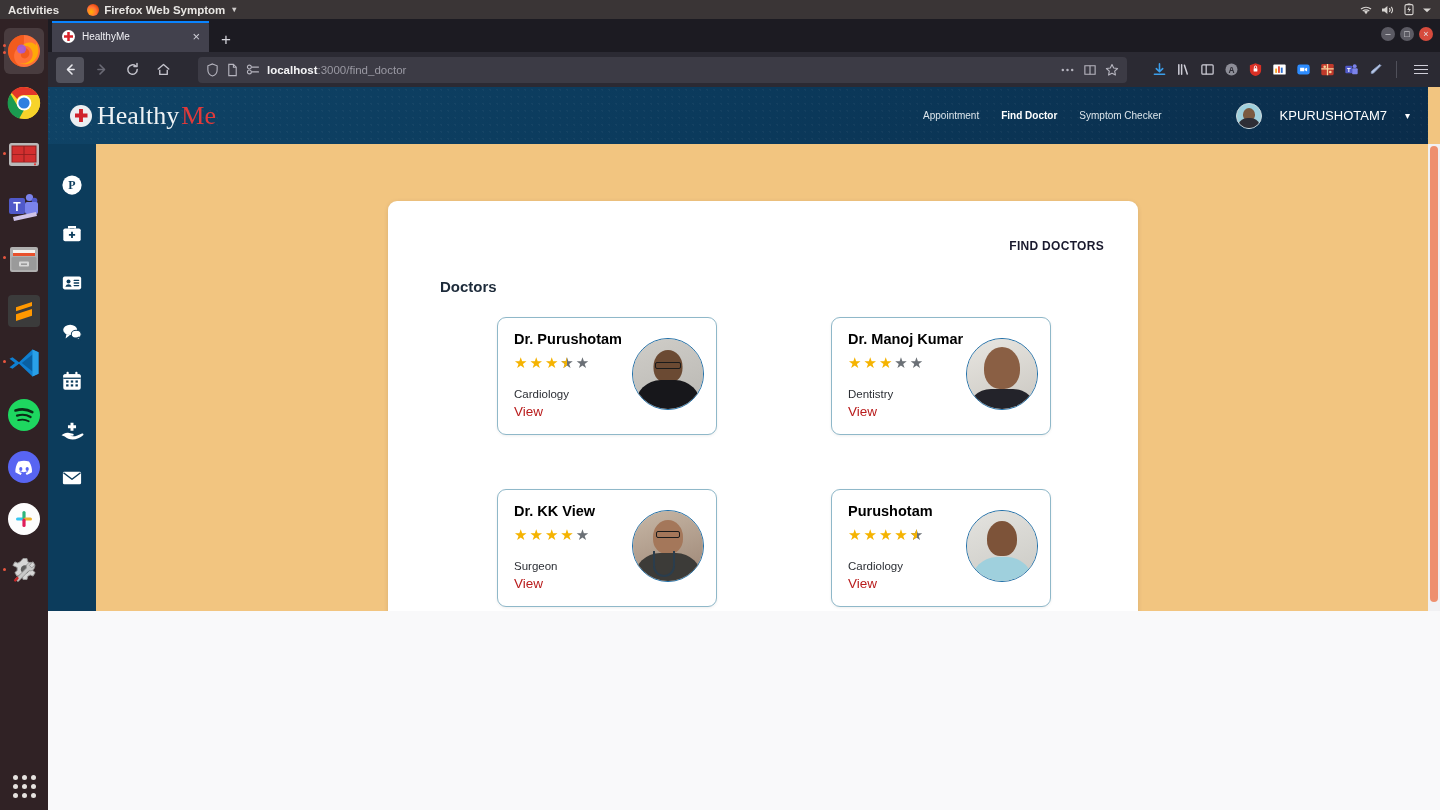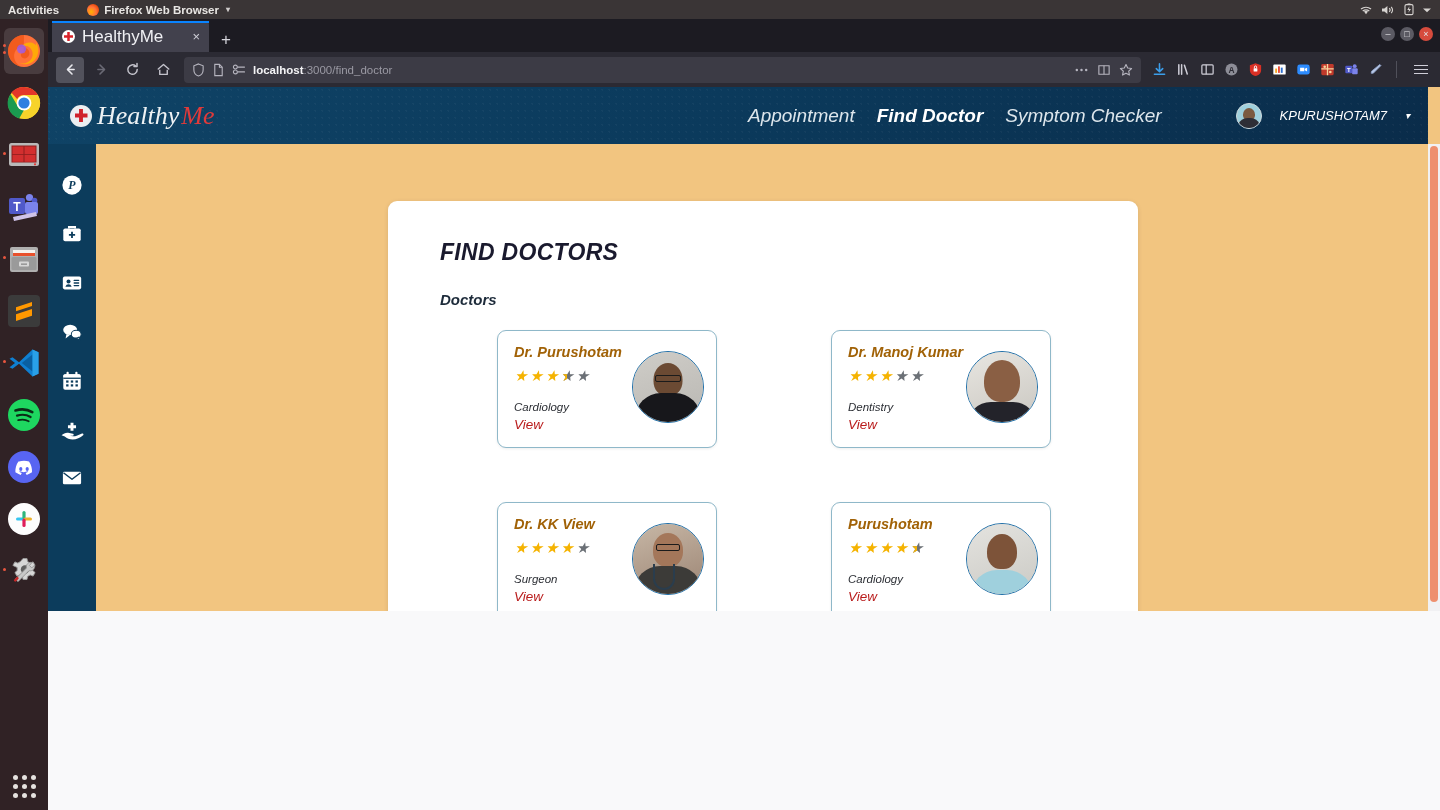--- a/index.html
+++ b/index.html
@@ -89,21 +89,21 @@
   .tab-fav {
     width: 13px; height: 13px; border-radius: 50%; background: #fff;
     display: flex; align-items: center; justify-content: center; flex: none;
   }
   .tab-fav::after {
     content: ""; width: 9px; height: 9px; flex: none;
     background: #d9222a;
     clip-path: polygon(36% 0,64% 0,64% 36%,100% 36%,100% 64%,64% 64%,64% 100%,36% 100%,36% 64%,0 64%,0 36%,36% 36%);
   }
   .tab-title {
-    flex: 1; font-size: 17px; color: #f0f0f4; white-space: nowrap; overflow: hidden;
+    flex: 1; font-size: 10px; color: #f0f0f4; white-space: nowrap; overflow: hidden;
   }
   .tab-x { font-size: 13px; color: #cfcfd8; line-height: 1; padding: 0 2px; }
   .newtab { font-size: 17px; color: #d5d5dc; padding: 0 10px 4px 12px; line-height: 1; }
   #winbtns {
     position: absolute; right: 7px; top: 8px; display: flex; gap: 5px; align-items: center;
   }
   #winbtns span {
     width: 14px; height: 14px; border-radius: 50%; background: #5b5a63;
     display: flex; align-items: center; justify-content: center;
     font-size: 9px; color: #e3e3e6; line-height: 1;
@@ -116,35 +116,35 @@
     padding: 0 8px; gap: 3px;
   }
   .navbtn {
     width: 28px; height: 26px; display: flex; align-items: center; justify-content: center;
     border-radius: 4px; color: #c3c2cb;
   }
   .navbtn.back { background: #52525c; color: #e9e9ed; }
   .navbtn.fwd { color: #6a6a75; }
   #urlbar {
     flex: 1; height: 26px; background: #3c3b45; border-radius: 4px;
-    display: flex; align-items: center; padding: 0 8px; gap: 7px; margin: 0 4px;
+    display: flex; align-items: center; padding: 0 8px; gap: 7px; margin: 0 18px;
     min-width: 0;
   }
   .url-text { font-size: 11.5px; color: #9a99a3; white-space: nowrap; }
   .url-text b { color: #f4f4f6; font-weight: bold; }
   .url-right { margin-left: auto; display: flex; align-items: center; gap: 8px; }
   #toolbar-icons { display: flex; align-items: center; gap: 9px; padding-left: 4px; }
   .tbi { width: 15px; height: 15px; display: block; }
   .tb-div { width: 1px; height: 17px; background: #50505a; margin: 0 4px; }
   .hamburger { display: flex; flex-direction: column; gap: 2.5px; padding: 0 4px; }
   .hamburger i { width: 14px; height: 1.6px; background: #cfced8; display: block; }
 
   
   #viewport {
-    position: relative; height: 524px; background: #f2c580; overflow: hidden; font-style: italic;
+    position: relative; height: 524px; background: #f2c580; overflow: hidden;
   }
   #appheader {
     height: 57px; background: #0d3c5e;
     background-image:
       radial-gradient(circle at 18% 40%, rgba(255,255,255,0.035) 0 1px, transparent 1px),
       linear-gradient(125deg, #0f4366 0%, #0b3a5c 48%, #0a2c4a 100%);
     background-size: 7px 7px, 100% 100%;
     display: flex; align-items: center; padding: 0 18px 0 22px;
     margin-right: 12px;
   }
@@ -156,21 +156,21 @@
   #logo-badge::after {
     content: ""; width: 13px; height: 13px; background: #d0232b;
     clip-path: polygon(35% 0,65% 0,65% 35%,100% 35%,100% 65%,65% 65%,65% 100%,35% 100%,35% 65%,0 65%,0 35%,35% 35%);
   }
   .logo-a, .logo-b {
     font-family: "Liberation Serif", serif; font-size: 26px; line-height: 1;
   }
   .logo-a { color: #eef2f4; }
   .logo-b { color: #e03a3a; text-align: center; }
   #appnav { margin-left: auto; display: flex; align-items: center; gap: 22px; }
-  .navlink { font-size: 19px; color: #dde6ec; white-space: nowrap; }
+  .navlink { font-size: 10px; color: #dde6ec; white-space: nowrap; }
   .navlink.active { font-weight: bold; color: #ffffff; }
   #user {
     display: flex; align-items: center; gap: 18px; margin-left: 52px;
   }
   #user-avatar {
     width: 26px; height: 26px; border-radius: 50%; overflow: hidden;
     background: #9fd0dd; flex: none; position: relative; border: 1px solid #cfd8dc;
   }
   #user-avatar .face {
     position: absolute; left: 50%; top: 4px; transform: translateX(-50%);
@@ -184,21 +184,21 @@
   #user-caret { font-size: 10px; color: #ffffff; }
 
   #page-scroll { position: relative; height: 666px; }
   #panel {
     position: absolute; left: 340px; top: 57px; width: 750px; height: 567px;
     background: #ffffff; border-radius: 9px;
     box-shadow: 0 1px 5px rgba(0,0,0,0.10);
     padding: 38px 34px 0 52px;
   }
   #panel-title {
-    font-size: 23px; font-weight: bold; color: #1a1a2e; letter-spacing: 0.3px;
+    font-size: 12px; font-weight: bold; color: #1a1a2e; letter-spacing: 0.3px; text-align: right;
   }
   #filters { display: flex; margin-top: 30px; }
   .field { width: 188px; }
   .field.city { margin-left: 157px; }
   .field-label { font-size: 12.5px; color: #23232e; margin-bottom: 6px; }
   .select {
     height: 25px; border: 1.6px solid #143a5c; border-radius: 4px;
     background: #fbe0bd; display: flex; align-items: center;
     padding: 0 4px 0 8px; font-size: 12.5px; color: #24242e;
   }
@@ -217,21 +217,21 @@
   }
   #cards {
     display: grid; grid-template-columns: 220px 220px; column-gap: 114px; row-gap: 54px;
     margin-top: 22px; margin-left: 57px;
   }
   .dcard {
     height: 118px; border: 1.4px solid #8fb8c9; border-radius: 9px;
     background: #fff; box-shadow: 0 1px 3px rgba(0,0,0,0.07);
     padding: 13px 14px 0 16px; position: relative;
   }
-  .dname { font-size: 14.5px; font-weight: bold; color: #a16207; }
+  .dname { font-size: 14.5px; font-weight: bold; color: #000000; }
   .stars { margin-top: 8px; display: flex; gap: 2px; }
   .star { font-size: 15px; line-height: 1; color: #6b7076; position: relative; }
   .star.full { color: #f5b301; }
   .star.half { color: #6b7076; }
   .star.half::before {
     content: "\2605"; position: absolute; left: 0; top: 0; width: 50%;
     overflow: hidden; color: #f5b301;
   }
   .dspec { font-size: 11.5px; color: #2c2f35; margin-top: 18px; }
   .dview { font-size: 13.5px; color: #b91c1c; margin-top: 4px; }
@@ -275,21 +275,21 @@
   }
   #rail svg { display: block; }
 </style>
 </head>
 <body>
 
 <div id="gnome-topbar">
   <div class="tb-activities">Activities</div>
   <div class="tb-app">
     <span class="ff-mini"></span>
-    <span>Firefox Web Browser</span>
+    <span>Firefox Web Symptom</span>
     <span class="tb-caret">▾</span>
   </div>
   <div class="tb-right">
     <svg width="14" height="12" viewBox="0 0 14 12">
       <path d="M7 10.2 L9 7.6 A3.4 3.4 0 0 0 5 7.6 Z" fill="#d6d3d0"></path>
       <path d="M2 5.1 A8 8 0 0 1 12 5.1" stroke="#d6d3d0" stroke-width="1.3" fill="none"></path>
       <path d="M3.7 7 A5.5 5.5 0 0 1 10.3 7" stroke="#d6d3d0" stroke-width="1.2" fill="none"></path>
     </svg>
     <svg width="15" height="12" viewBox="0 0 15 12">
       <path d="M1 4.4h2.4L6.4 2v8L3.4 7.6H1z" fill="#d6d3d0"></path>

